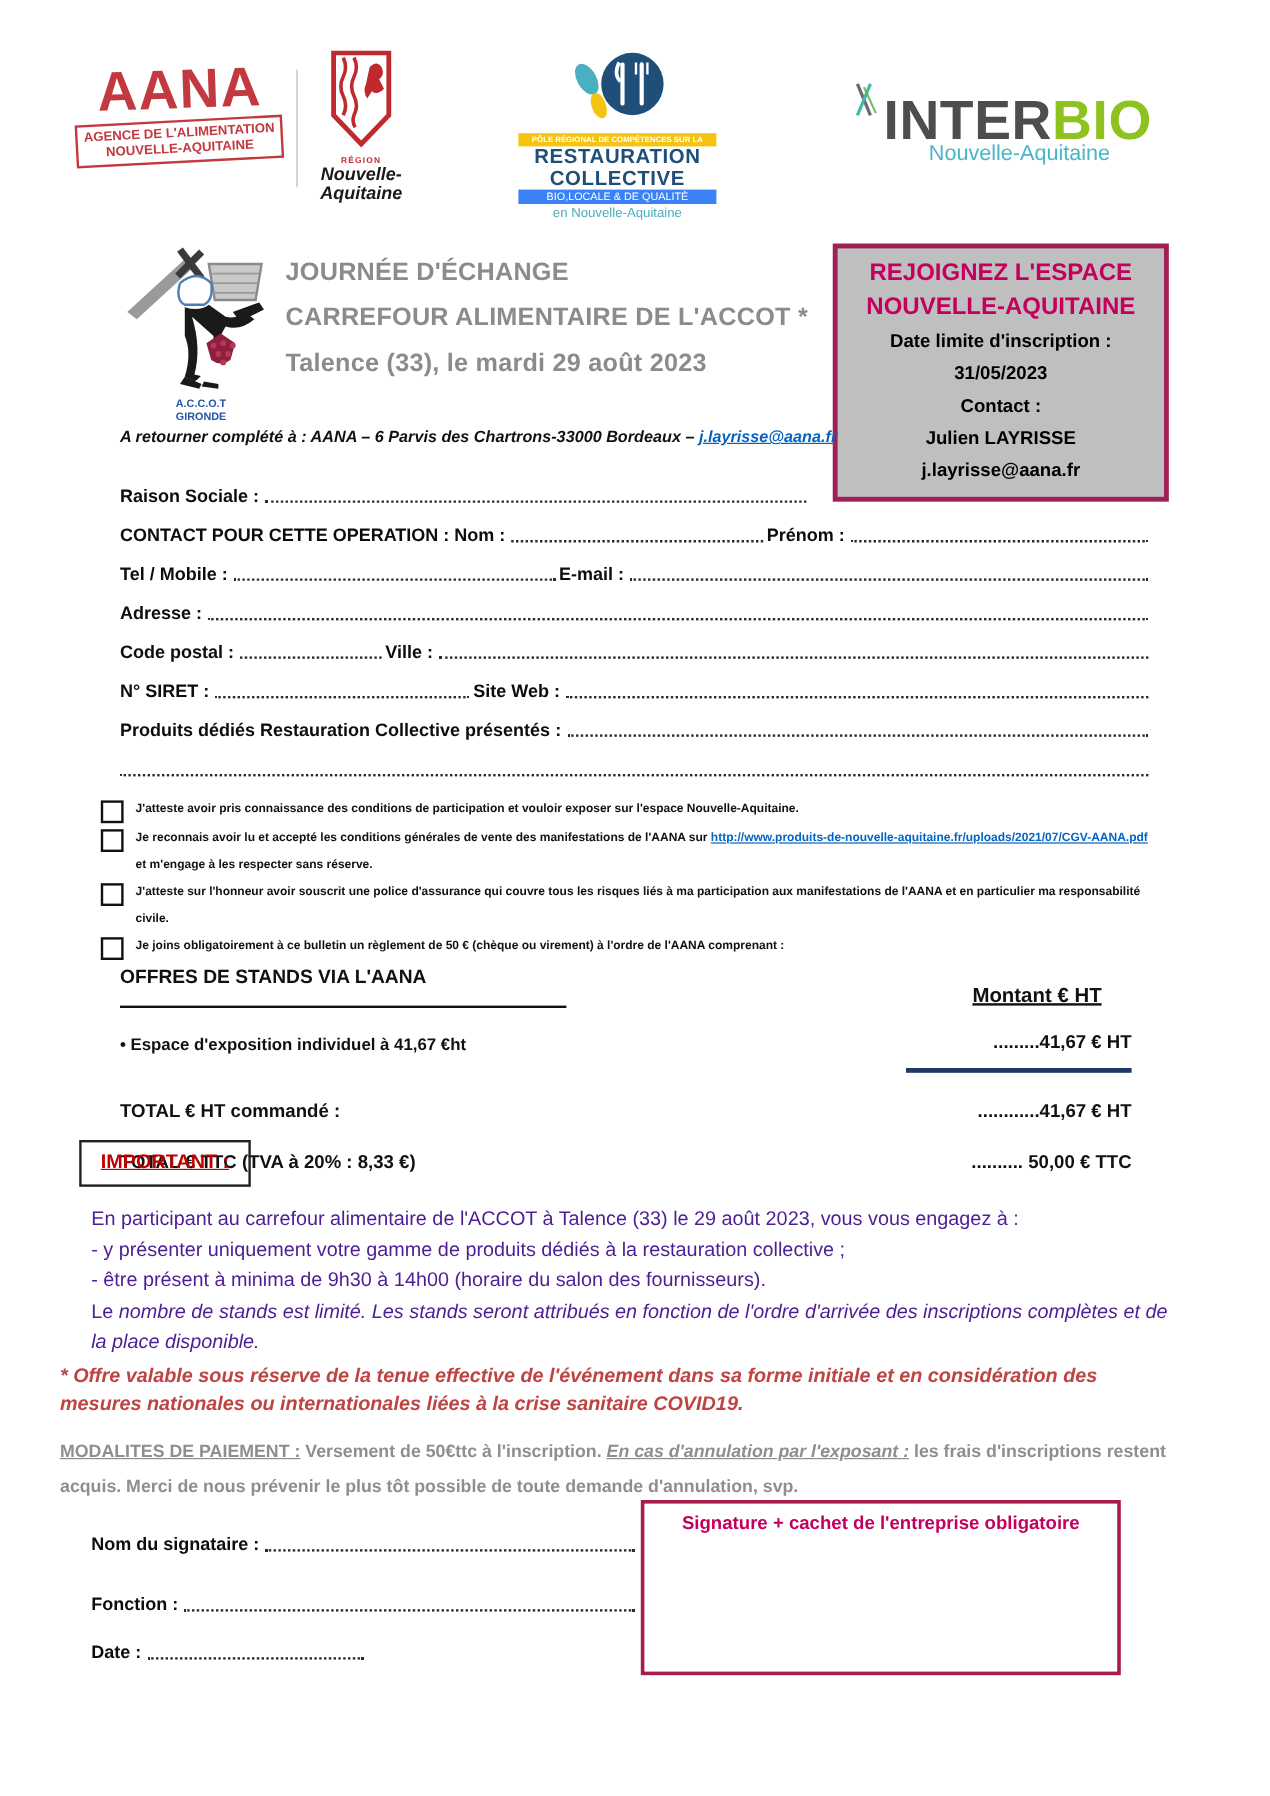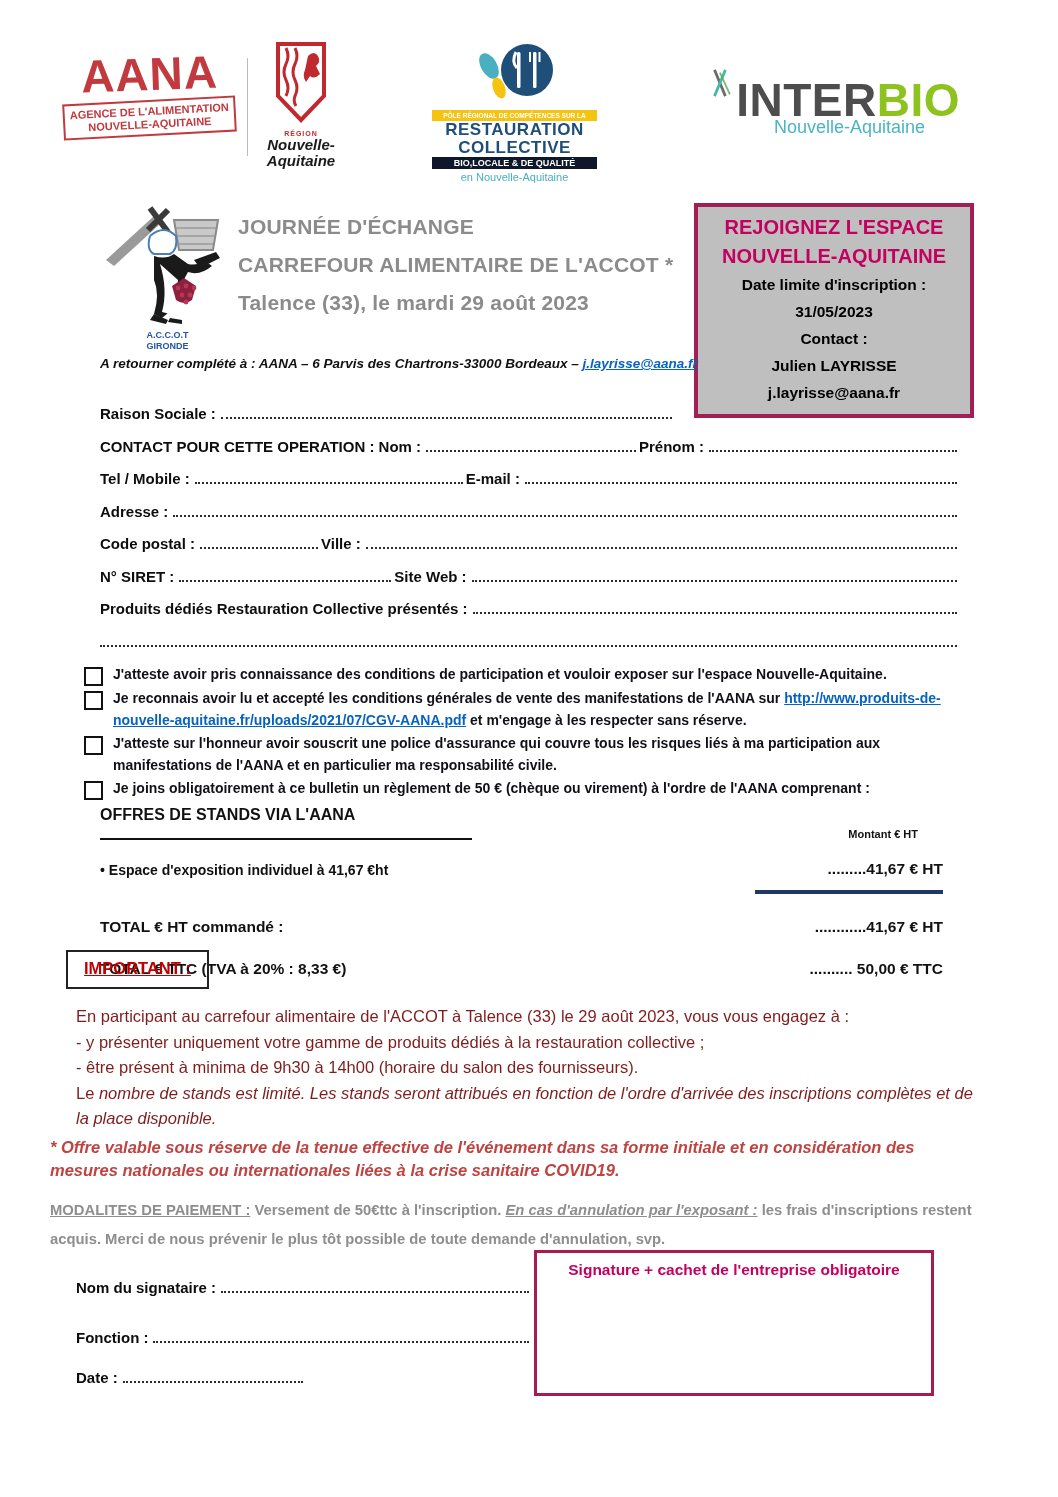--- a/index.html
+++ b/index.html
@@ -14,21 +14,21 @@
   .aana-box{display:inline-block;border:2px solid #c23a3f;padding:3px 5px;margin-top:4px;
             transform:rotate(-3deg);}
   .aana-box div{font-size:11px;font-weight:bold;color:#c23a3f;line-height:13px;white-space:nowrap;}
   .vline{left:247px;top:58px;width:1px;height:98px;background:#bbb;}
   .region-logo{left:256px;top:42px;width:90px;text-align:center;}
   .region-small{font-size:7px;font-weight:bold;color:#c02a2f;letter-spacing:1px;margin-top:2px;}
   .region-name{font-size:15px;font-weight:bold;color:#1a1a1a;line-height:16px;font-style:italic;}
   .restco{left:432px;top:40px;width:165px;text-align:center;}
   .restco-band{background:#f5c410;color:#fff;font-size:6.5px;font-weight:bold;padding:2px 1px;margin-top:2px;}
   .restco-l1{color:#1f4e79;font-weight:bold;font-size:17px;line-height:18px;letter-spacing:.5px;}
-  .restco-band2{background:#0f172a;color:#fff;font-size:9px;font-weight:bold;padding:1px 0;}
+  .restco-band2{background:#3b82f6;color:#fff;font-size:9px;font-weight:normal;padding:1px 0;}
   .restco-sub{color:#4aafc0;font-size:11px;margin-top:2px;}
   .interbio{left:710px;top:50px;width:250px;}
   .interbio-row{display:flex;align-items:flex-end;}
   .interbio-word{font-size:46px;font-weight:bold;line-height:32px;letter-spacing:.5px;}
   .ib-inter{color:#4d4d4d;} .ib-bio{color:#8dc21f;}
   .interbio-sub{color:#4ab5c4;font-size:18px;margin:2px 0 0 64px;line-height:18px;}
 
   
   .accot{left:95px;top:198px;width:145px;text-align:center;}
   .accot-txt{color:#2456a4;font-size:9px;font-weight:bold;line-height:11px;}
@@ -47,38 +47,38 @@
   .form{left:100px;top:402px;width:860px;}
   .frow{display:flex;align-items:flex-end;height:20px;margin-bottom:12.5px;
         font-size:15px;font-weight:bold;color:#0d0d0d;white-space:nowrap;}
   .dots{border-bottom:2.5px dotted #2b2b2b;height:2px;margin:0 3px 3px 5px;}
   .grow{flex:1;}
 
   
   .checks{left:84px;top:664px;width:882px;}
   .citem{display:flex;margin-bottom:2px;}
   .cbox{flex:none;width:15px;height:15px;border:2.2px solid #111;margin:3px 10px 0 0;background:#fff;}
-  .ctext{font-size:14px;font-weight:bold;color:#101018;line-height:21.5px;}
+  .ctext{font-size:10px;font-weight:bold;color:#101018;line-height:21.5px;}
   .ctext a{color:#0563c1;text-decoration:underline;}
 
   
   .offers{left:100px;top:806px;width:858px;}
   .orow{display:flex;justify-content:space-between;align-items:flex-end;}
   .oh-left{width:372px;border-bottom:2.5px solid #111;font-size:16px;font-weight:bold;padding-bottom:14px;}
-  .oh-right{font-size:11px;font-weight:bold;text-decoration-thickness:2px;}
+  .oh-right{font-size:17px;font-weight:bold;text-decoration:underline;text-decoration-thickness:2px;}
   .oitem{margin-top:20px;}
   .oitem .lbl{font-size:14px;font-weight:bold;}
   .amount{width:220px;text-align:right;font-size:15.5px;font-weight:bold;white-space:nowrap;}
   .navyline{width:188px;height:3.5px;background:#203864;margin:12px 15px 0 auto;}
   .ototal{margin-top:24px;}
 
   
   .impbox{left:66px;top:950px;border:2.5px solid #222;padding:7px 16px 9px 16px;}
   .impbox span{color:#c00000;font-size:16.5px;font-weight:bold;text-decoration:underline;}
-  .engage{left:76px;top:1004px;width:905px;font-size:16.5px;color:#7f1d1d;line-height:25.5px;}
+  .engage{left:76px;top:1004px;width:905px;font-size:16.5px;color:#4c1d95;line-height:25.5px;}
   .engage .it{font-style:italic;}
 
   
   .covid{left:50px;top:1136px;width:930px;color:#be4341;font-weight:bold;font-style:italic;
          font-size:16.5px;line-height:23px;}
   .payment{left:50px;top:1196px;width:930px;color:#8e8e8e;font-weight:bold;font-size:14.8px;line-height:29px;}
   .payment .u{text-decoration:underline;}
   .payment .ui{text-decoration:underline;font-style:italic;}
 
   

